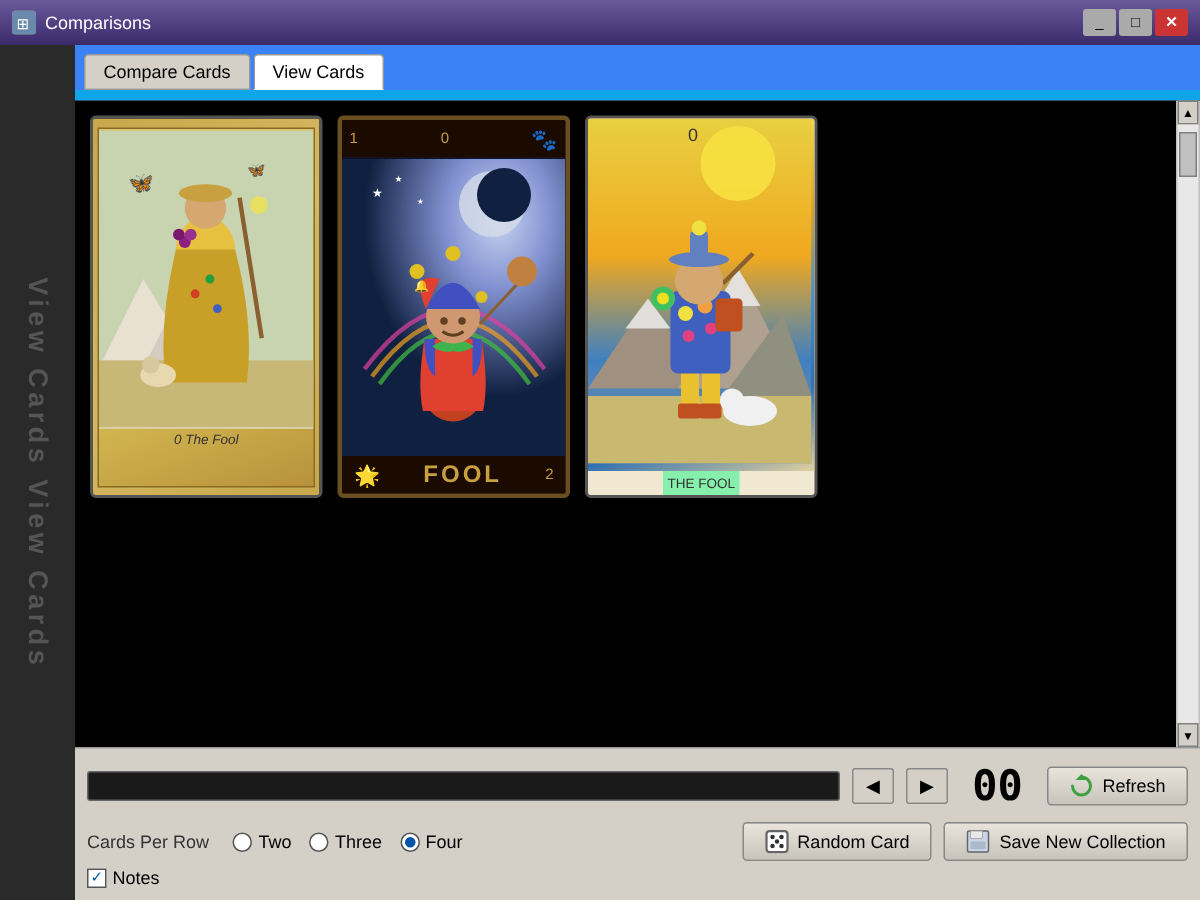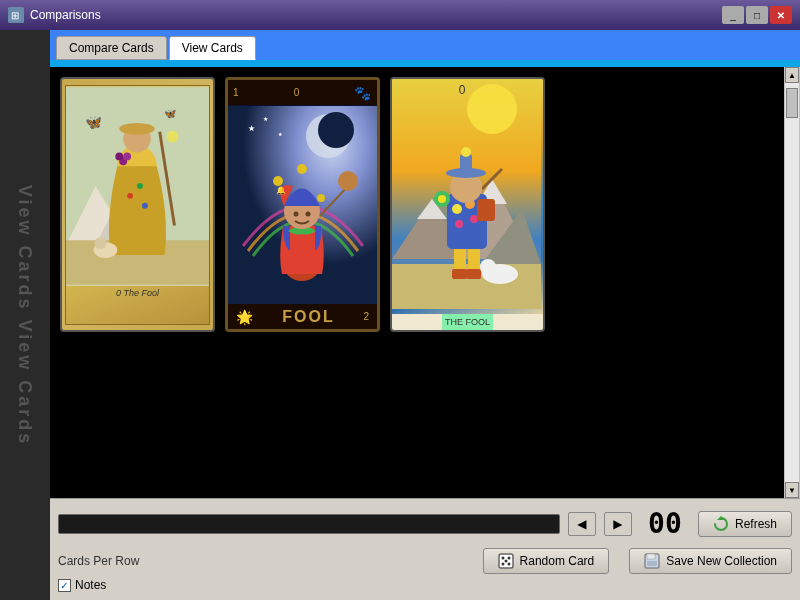--- a/index.html
+++ b/index.html
@@ -376,21 +376,21 @@
       width: 13px; height: 13px;
       border: 1px solid #555;
       background: white;
       display: flex; align-items: center; justify-content: center;
       font-size: 10px;
       color: #0055aa;
     }
     .right-buttons {
       margin-left: auto;
       display: flex;
-      gap: 20px;
+      gap: 8px;
     }
   </style>
 </head>
 <body>
 
 <div class="title-bar">
   <div class="title-bar-icon">
     <svg width="16" height="16" viewBox="0 0 16 16">
       <rect width="16" height="16" fill="#6a8aab" rx="2"></rect>
       <text x="3" y="12" font-size="10" fill="white">⊞</text>
@@ -611,20 +611,36 @@
               <polygon points="8,0 12,4 4,4" fill="#40a040"></polygon>
             </svg>
           </span>
           <span>Refresh</span>
         </button>
       </div>
 
       <div class="options-row">
         <span class="cards-per-row-label">Cards Per Row</span>
 
+        <div class="radio-group">
+          <label class="radio-option">
+            <div class="radio-circle"></div>
+            <span>Two</span>
+          </label>
+          <label class="radio-option">
+            <div class="radio-circle"></div>
+            <span>Three</span>
+          </label>
+          <label class="radio-option">
+            <div class="radio-circle">
+              <div class="radio-dot"></div>
+            </div>
+            <span>Four</span>
+          </label>
+        </div>
 
         <div class="right-buttons">
           <button class="action-btn">
             <span class="btn-icon">
               <svg width="16" height="16" viewBox="0 0 16 16">
                 <rect width="14" height="14" x="1" y="1" rx="2" stroke="#666" stroke-width="1.5" fill="white"></rect>
                 <circle cx="5" cy="5" r="1.5" fill="#333"></circle>
                 <circle cx="11" cy="11" r="1.5" fill="#333"></circle>
                 <circle cx="8" cy="8" r="1.5" fill="#333"></circle>
                 <circle cx="5" cy="11" r="1.5" fill="#333"></circle>

